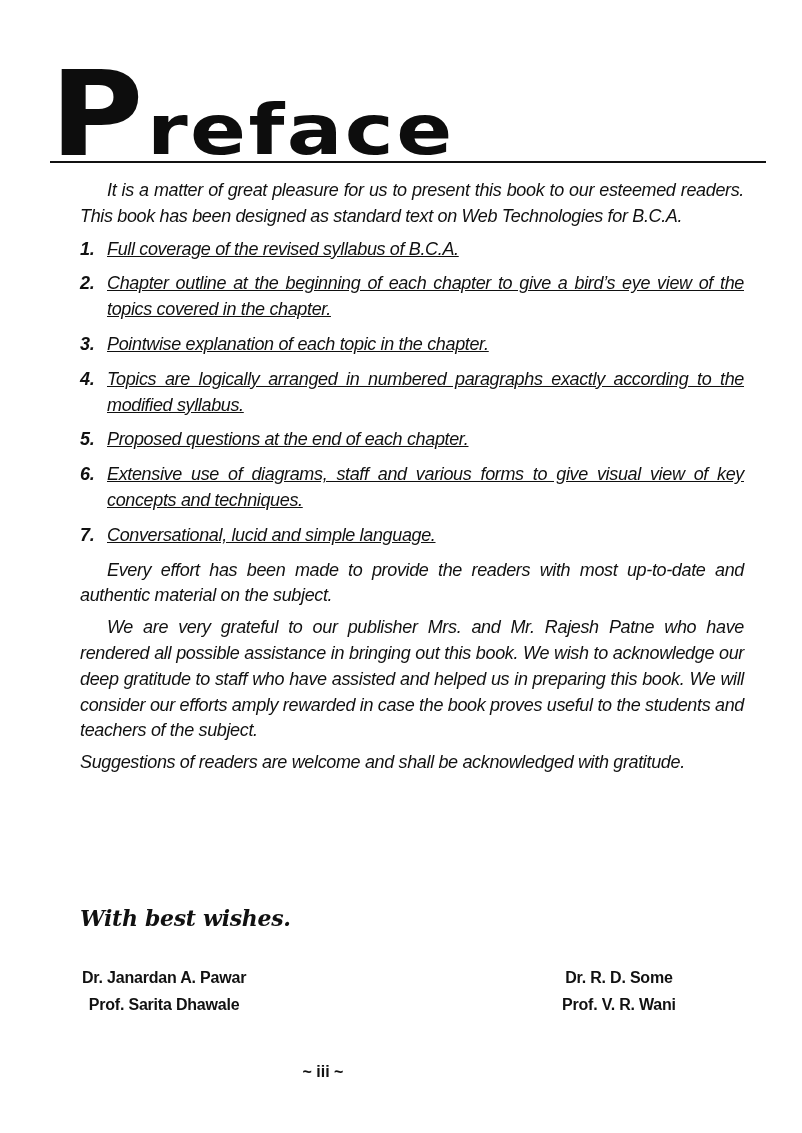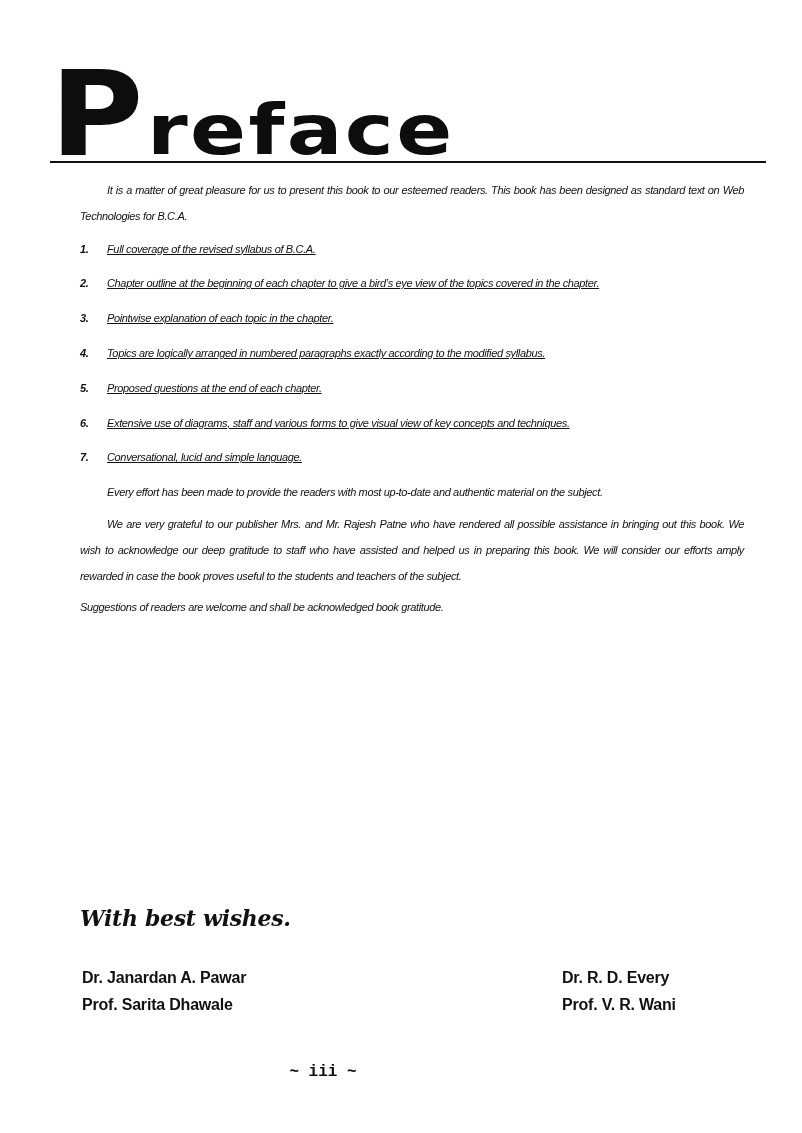--- a/index.html
+++ b/index.html
@@ -60,21 +60,21 @@
       height: 2px;
       background: #111111;
     }
     
     .body {
       position: absolute;
       left: 80px;
       top: 178px;
       width: 664px;
       font-style: italic;
-      font-size: 11px;
+      font-size: 18px;
       line-height: 25.8px;
       text-align: justify;
       letter-spacing: -0.35px;
     }
     .para {
       margin: 0 0 6px 0;
       text-indent: 27px;
     }
     .para.noindent { text-indent: 0; }
     .list {
@@ -119,30 +119,29 @@
     .authors .col-left {
       position: absolute;
       left: 0;
       top: 0;
     }
     .authors .col-right {
       position: absolute;
       left: 480px;
       top: 0;
     }
-    .author { display: block; white-space: nowrap; }
+    .author { display: block; white-space: nowrap; text-align: center; }
     .page-number {
       position: absolute;
       left: 0;
       width: 646px;
       top: 1063px;
       text-align: center;
       font-weight: bold;
       font-size: 16px;
-      font-family: Liberation Mono, monospace;
     }
   </style>
 </head>
 <body>
 
 <div class="page">
 
   <div class="title">
     <span class="drop">P</span>
     <span class="rest">reface</span>
@@ -178,30 +177,30 @@
         <span class="item-text">Extensive use of diagrams, staff and various forms to give visual view of key concepts and techniques.</span>
       </li>
       <li class="list-item">
         <span class="num">7.</span>
         <span class="item-text">Conversational, lucid and simple language.</span>
       </li>
     </ul>
 
     <p class="para">Every effort has been made to provide the readers with most up-to-date and authentic material on the subject.</p>
     <p class="para">We are very grateful to our publisher Mrs. and Mr. Rajesh Patne who have rendered all possible assistance in bringing out this book. We wish to acknowledge our deep gratitude to staff who have assisted and helped us in preparing this book. We will consider our efforts amply rewarded in case the book proves useful to the students and teachers of the subject.</p>
-    <p class="para noindent">Suggestions of readers are welcome and shall be acknowledged book gratitude.</p>
+    <p class="para noindent">Suggestions of readers are welcome and shall be acknowledged with gratitude.</p>
   </div>
 
   <div class="sign-off">With best wishes.</div>
 
   <div class="authors">
     <div class="col-left">
       <span class="author">Dr. Janardan A. Pawar</span>
       <span class="author">Prof. Sarita Dhawale</span>
     </div>
     <div class="col-right">
-      <span class="author">Dr. R. D. Every</span>
+      <span class="author">Dr. R. D. Some</span>
       <span class="author">Prof. V. R. Wani</span>
     </div>
   </div>
 
   <div class="page-number">~ iii ~</div>
 </div>
 
 </body></html>

